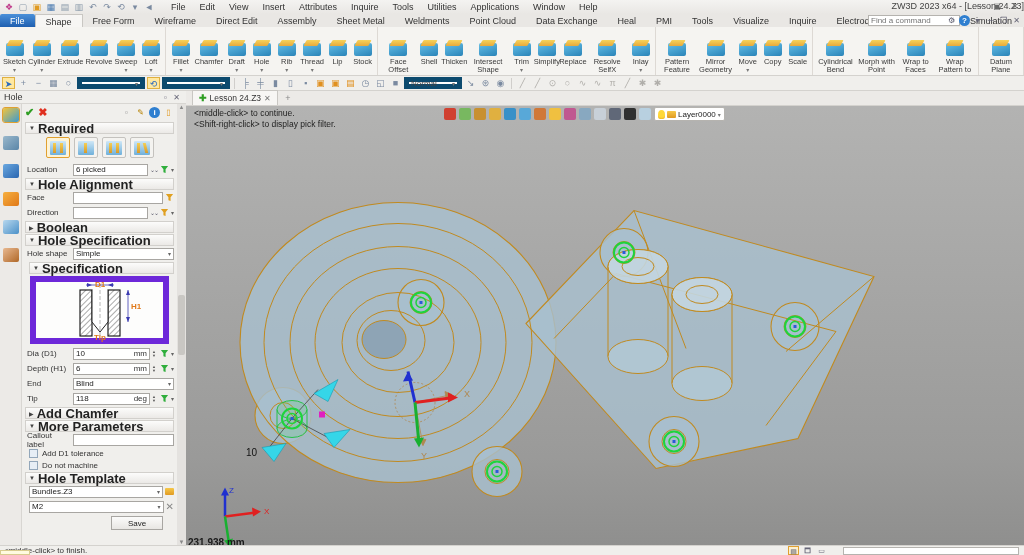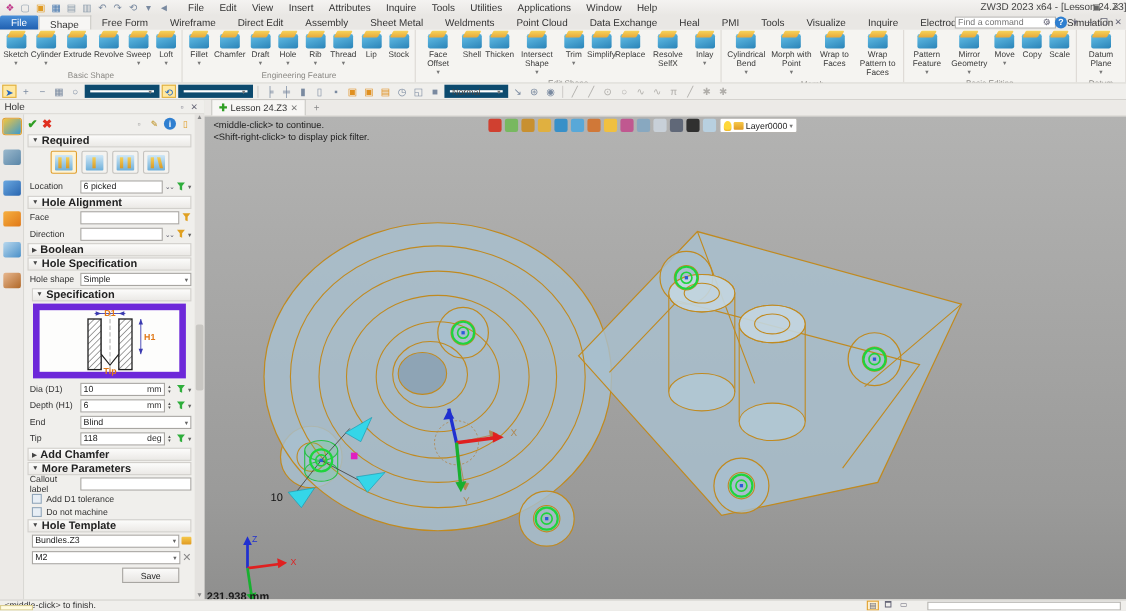--- a/index.html
+++ b/index.html
@@ -24,21 +24,21 @@
   #findbox { right:64px; top:15px; width:92px; height:11px; background:#fff; border:1px solid #b5b3af; display:flex; align-items:center; padding:0 2px; }
   #findbox input { border:none; outline:none; width:78px; font-size:8px; color:#888; background:transparent; font-family:"Liberation Sans",sans-serif; }
   #tab-extra-icons { right:2px; top:15px; display:flex; gap:2px; align-items:center; }
   .mini-ico { width:11px; height:11px; font-size:8px; line-height:11px; text-align:center; color:#667; }
   .help-ico { background:#2f7fd0; color:#fff; border-radius:50%; font-weight:bold; }
 
   
   #ribbon { left:0; top:27px; width:1024px; height:49px; background:#f5f4f1; border-bottom:1px solid #d4d2ce; display:flex; overflow:hidden; }
   .rgroup { display:flex; flex-direction:column; border-right:1px solid #ddd9d4; padding:1px 2px 0 2px; }
   .rtools { display:flex; flex:1; align-items:flex-start; }
-  .rtool { min-width:25px; max-width:42px; display:flex; flex-direction:column; align-items:center; padding:1px 1px; text-align:center; font-size:7.5px; color:#3a3a3a; line-height:1.05; }
+  .rtool { min-width:25px; max-width:42px; display:flex; flex-direction:column; align-items:center; padding:13px 1px; text-align:center; font-size:7.5px; color:#3a3a3a; line-height:1.05; }
   .cube { width:18px; height:13px; background:linear-gradient(160deg,#66c0e8,#2a84b8); border-radius:2px; position:relative; margin-bottom:2px; margin-top:2px; flex:none; }
   .cube i { position:absolute; left:2px; right:2px; top:-3px; height:6px; background:linear-gradient(#f6d35a,#e8a93a); transform:skewX(-28deg); border-radius:1px; }
   .dd { font-size:6px; color:#777; margin-top:1px; }
   .rgroup-label { text-align:center; font-size:7.5px; color:#8a8884; padding:1px 0 2px 0; }
 
   
   #quickbar { left:0; top:76px; width:1024px; height:15px; background:#f0efec; border-bottom:1px solid #d4d2ce; display:flex; align-items:center; padding:0 2px; gap:2px; }
   .qb-ico { width:13px; height:12px; font-size:9px; line-height:12px; text-align:center; color:#7a8aa0; flex:none; }
   .qb-ico.hl { background:#ffe8a0; border:1px solid #e0b040; color:#2a6ac0; }
   .qb-ico.orange { color:#e09020; }
@@ -61,21 +61,21 @@
   #pscroll .thumb { width:7px; height:60px; background:#c9c7c3; border-radius:2px; }
 
   .ptoolbar { height:17px; display:flex; align-items:center; padding:0 3px; gap:4px; }
   .ok-ico { color:#2f9e23; font-size:11px; font-weight:bold; }
   .x-ico { color:#e03020; font-size:11px; font-weight:bold; }
   .ptool-right { margin-left:auto; display:flex; gap:3px; align-items:center; }
   .pt-ico { width:11px; height:11px; font-size:8px; text-align:center; line-height:11px; }
   .info-ico { background:#2f7fd0; color:#fff; border-radius:50%; font-weight:bold; font-size:8px; }
 
   .sec { margin:1px 3px 0 3px; height:12px; background:linear-gradient(#fcfcfb,#ebe9e6); border:1px solid #d2d0cc; display:flex; align-items:center; padding:0 3px; gap:3px; }
-  .sec b { font-size:10px; color:#222; }
+  .sec b { font-size:13px; color:#222; }
   .sec .tri { font-size:6px; color:#444; }
 
   .prow { display:flex; align-items:center; padding:0 3px 0 5px; height:15px; gap:2px; }
   .prow label { width:44px; font-size:8px; color:#333; flex:none; }
   .pfield { flex:1; height:12px; background:#fff; border:1px solid #a8a6a2; font-size:8px; color:#222; display:flex; align-items:center; padding:0 2px; justify-content:space-between; }
   .pfield .unit { color:#333; }
   .spin { width:6px; display:flex; flex-direction:column; font-size:4px; color:#555; line-height:3.5px; flex:none; }
   .chev2 { font-size:6px; color:#556; letter-spacing:-1px; flex:none; }
   .funnel { width:9px; height:9px; flex:none; }
   .ddarrow { font-size:6px; color:#666; flex:none; }
@@ -345,82 +345,82 @@
         </div>
       </div>
       <div class="rgroup-label">Edit Shape</div>
     </div>
     <div class="rgroup">
       <div class="rtools">
         <div class="rtool">
           <span class="cube">
             <i></i>
           </span>
-          <span>Cylindrical Bend</span>
-          <span class="dd">▾</span>
-        </div>
-        <div class="rtool">
-          <span class="cube">
-            <i></i>
-          </span>
-          <span>Morph with Point</span>
-          <span class="dd">▾</span>
-        </div>
-        <div class="rtool">
-          <span class="cube">
-            <i></i>
-          </span>
-          <span>Wrap to Faces</span>
-        </div>
-        <div class="rtool">
-          <span class="cube">
-            <i></i>
-          </span>
-          <span>Wrap Pattern to Faces</span>
-        </div>
-      </div>
-      <div class="rgroup-label">Morph</div>
+          <span>Pattern Feature</span>
+          <span class="dd">▾</span>
+        </div>
+        <div class="rtool">
+          <span class="cube">
+            <i></i>
+          </span>
+          <span>Mirror Geometry</span>
+          <span class="dd">▾</span>
+        </div>
+        <div class="rtool">
+          <span class="cube">
+            <i></i>
+          </span>
+          <span>Move</span>
+          <span class="dd">▾</span>
+        </div>
+        <div class="rtool">
+          <span class="cube">
+            <i></i>
+          </span>
+          <span>Copy</span>
+        </div>
+        <div class="rtool">
+          <span class="cube">
+            <i></i>
+          </span>
+          <span>Scale</span>
+        </div>
+      </div>
+      <div class="rgroup-label">Basic Editing</div>
     </div>
     <div class="rgroup">
       <div class="rtools">
         <div class="rtool">
           <span class="cube">
             <i></i>
           </span>
-          <span>Pattern Feature</span>
-          <span class="dd">▾</span>
-        </div>
-        <div class="rtool">
-          <span class="cube">
-            <i></i>
-          </span>
-          <span>Mirror Geometry</span>
-          <span class="dd">▾</span>
-        </div>
-        <div class="rtool">
-          <span class="cube">
-            <i></i>
-          </span>
-          <span>Move</span>
-          <span class="dd">▾</span>
-        </div>
-        <div class="rtool">
-          <span class="cube">
-            <i></i>
-          </span>
-          <span>Copy</span>
-        </div>
-        <div class="rtool">
-          <span class="cube">
-            <i></i>
-          </span>
-          <span>Scale</span>
-        </div>
-      </div>
-      <div class="rgroup-label">Basic Editing</div>
+          <span>Cylindrical Bend</span>
+          <span class="dd">▾</span>
+        </div>
+        <div class="rtool">
+          <span class="cube">
+            <i></i>
+          </span>
+          <span>Morph with Point</span>
+          <span class="dd">▾</span>
+        </div>
+        <div class="rtool">
+          <span class="cube">
+            <i></i>
+          </span>
+          <span>Wrap to Faces</span>
+        </div>
+        <div class="rtool">
+          <span class="cube">
+            <i></i>
+          </span>
+          <span>Wrap Pattern to Faces</span>
+        </div>
+      </div>
+      <div class="rgroup-label">Morph</div>
     </div>
     <div class="rgroup">
       <div class="rtools">
         <div class="rtool">
           <span class="cube">
             <i></i>
           </span>
           <span>Datum Plane</span>
           <span class="dd">▾</span>
         </div>

